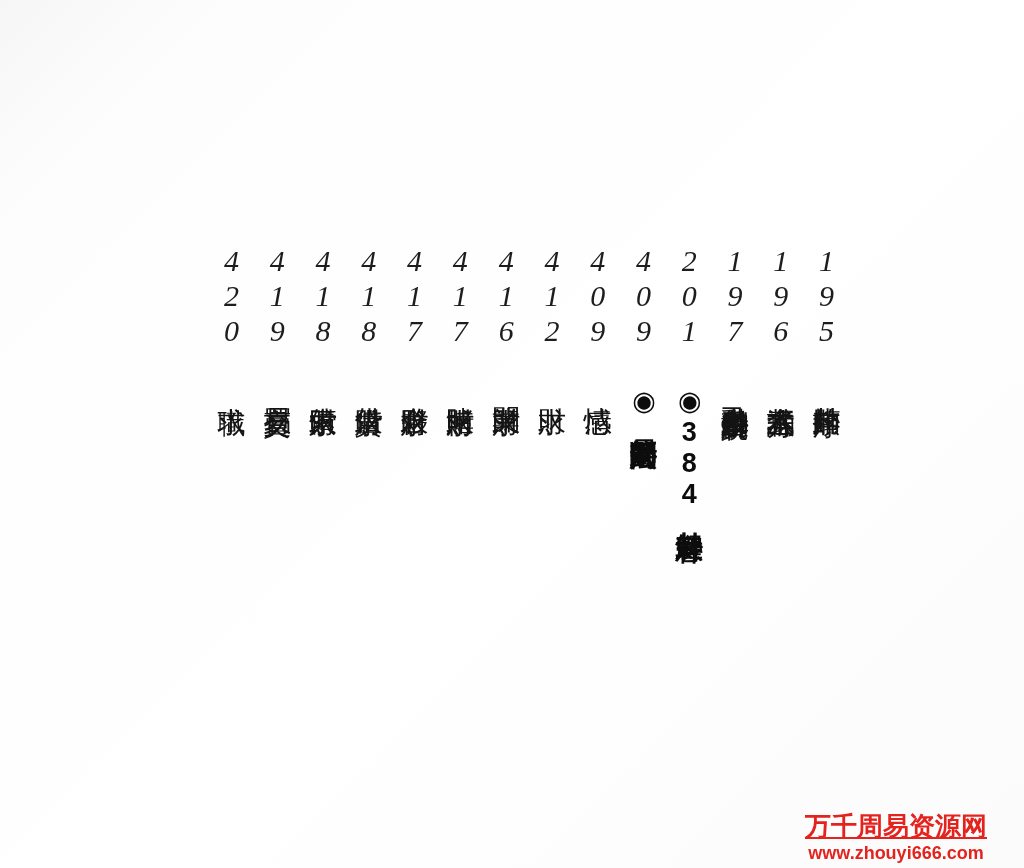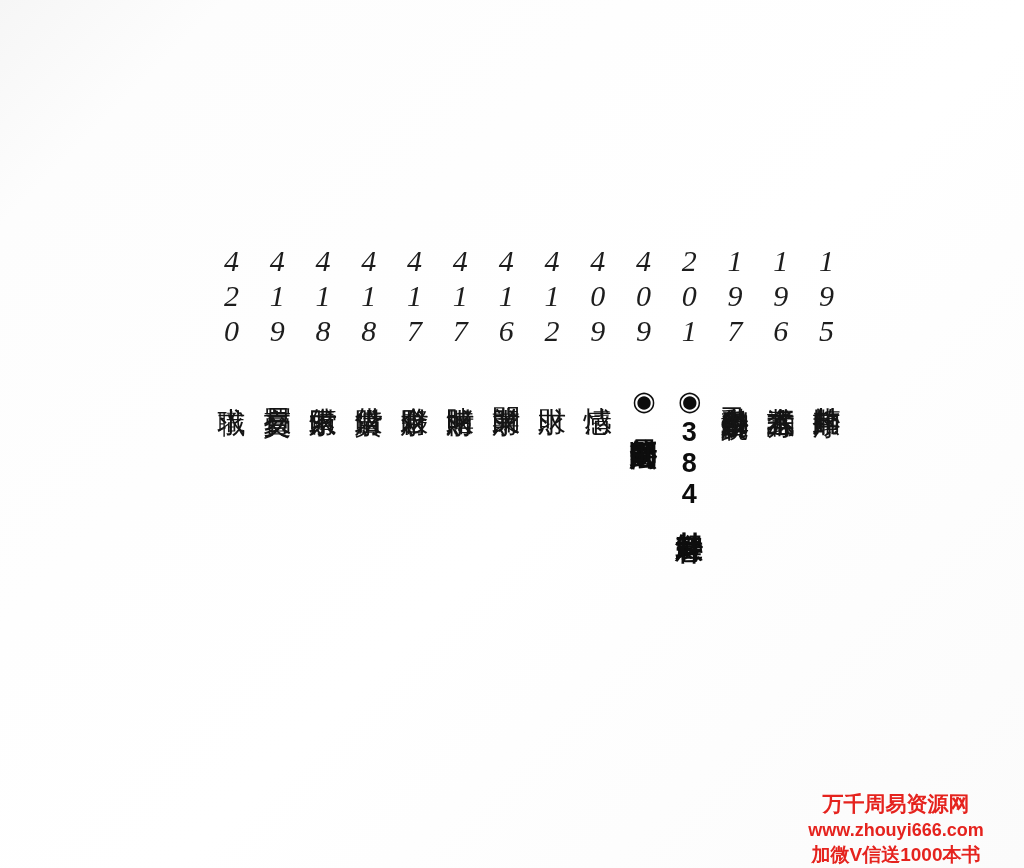--- a/index.html
+++ b/index.html
@@ -63,21 +63,21 @@
   
   .watermark {
     position: absolute;
     right: 8px; bottom: 2px;
     width: 240px;
     text-align: center;
     font-family: "Liberation Sans", "DejaVu Sans", sans-serif;
     font-weight: 700;
     color: #e5231e;
   }
-  .wm-site  { font-size: 21px; line-height: 27px; }
+  .wm-site  { font-size: 26px; line-height: 27px; text-decoration: underline; }
   .wm-url   { font-size: 18px; line-height: 26px; }
   .wm-wechat{ font-size: 19px; line-height: 24px; }
   .wm-promo { font-size: 19px; line-height: 23px; }
 </style>
 </head>
 <body>
 
 <div class="page">
 
   <div class="toc">
@@ -135,16 +135,15 @@
     </div>
     <div class="entry">
       <span class="num">420</span>
       <span class="title">求職</span>
     </div>
   </div>
 
   <div class="watermark">
     <div class="wm-site">万千周易资源网</div>
     <div class="wm-url">www.zhouyi666.com</div>
-    <div class="wm-promo">加微V信送1000本书</div>
   </div>
 
 </div>
 
 </body></html>

